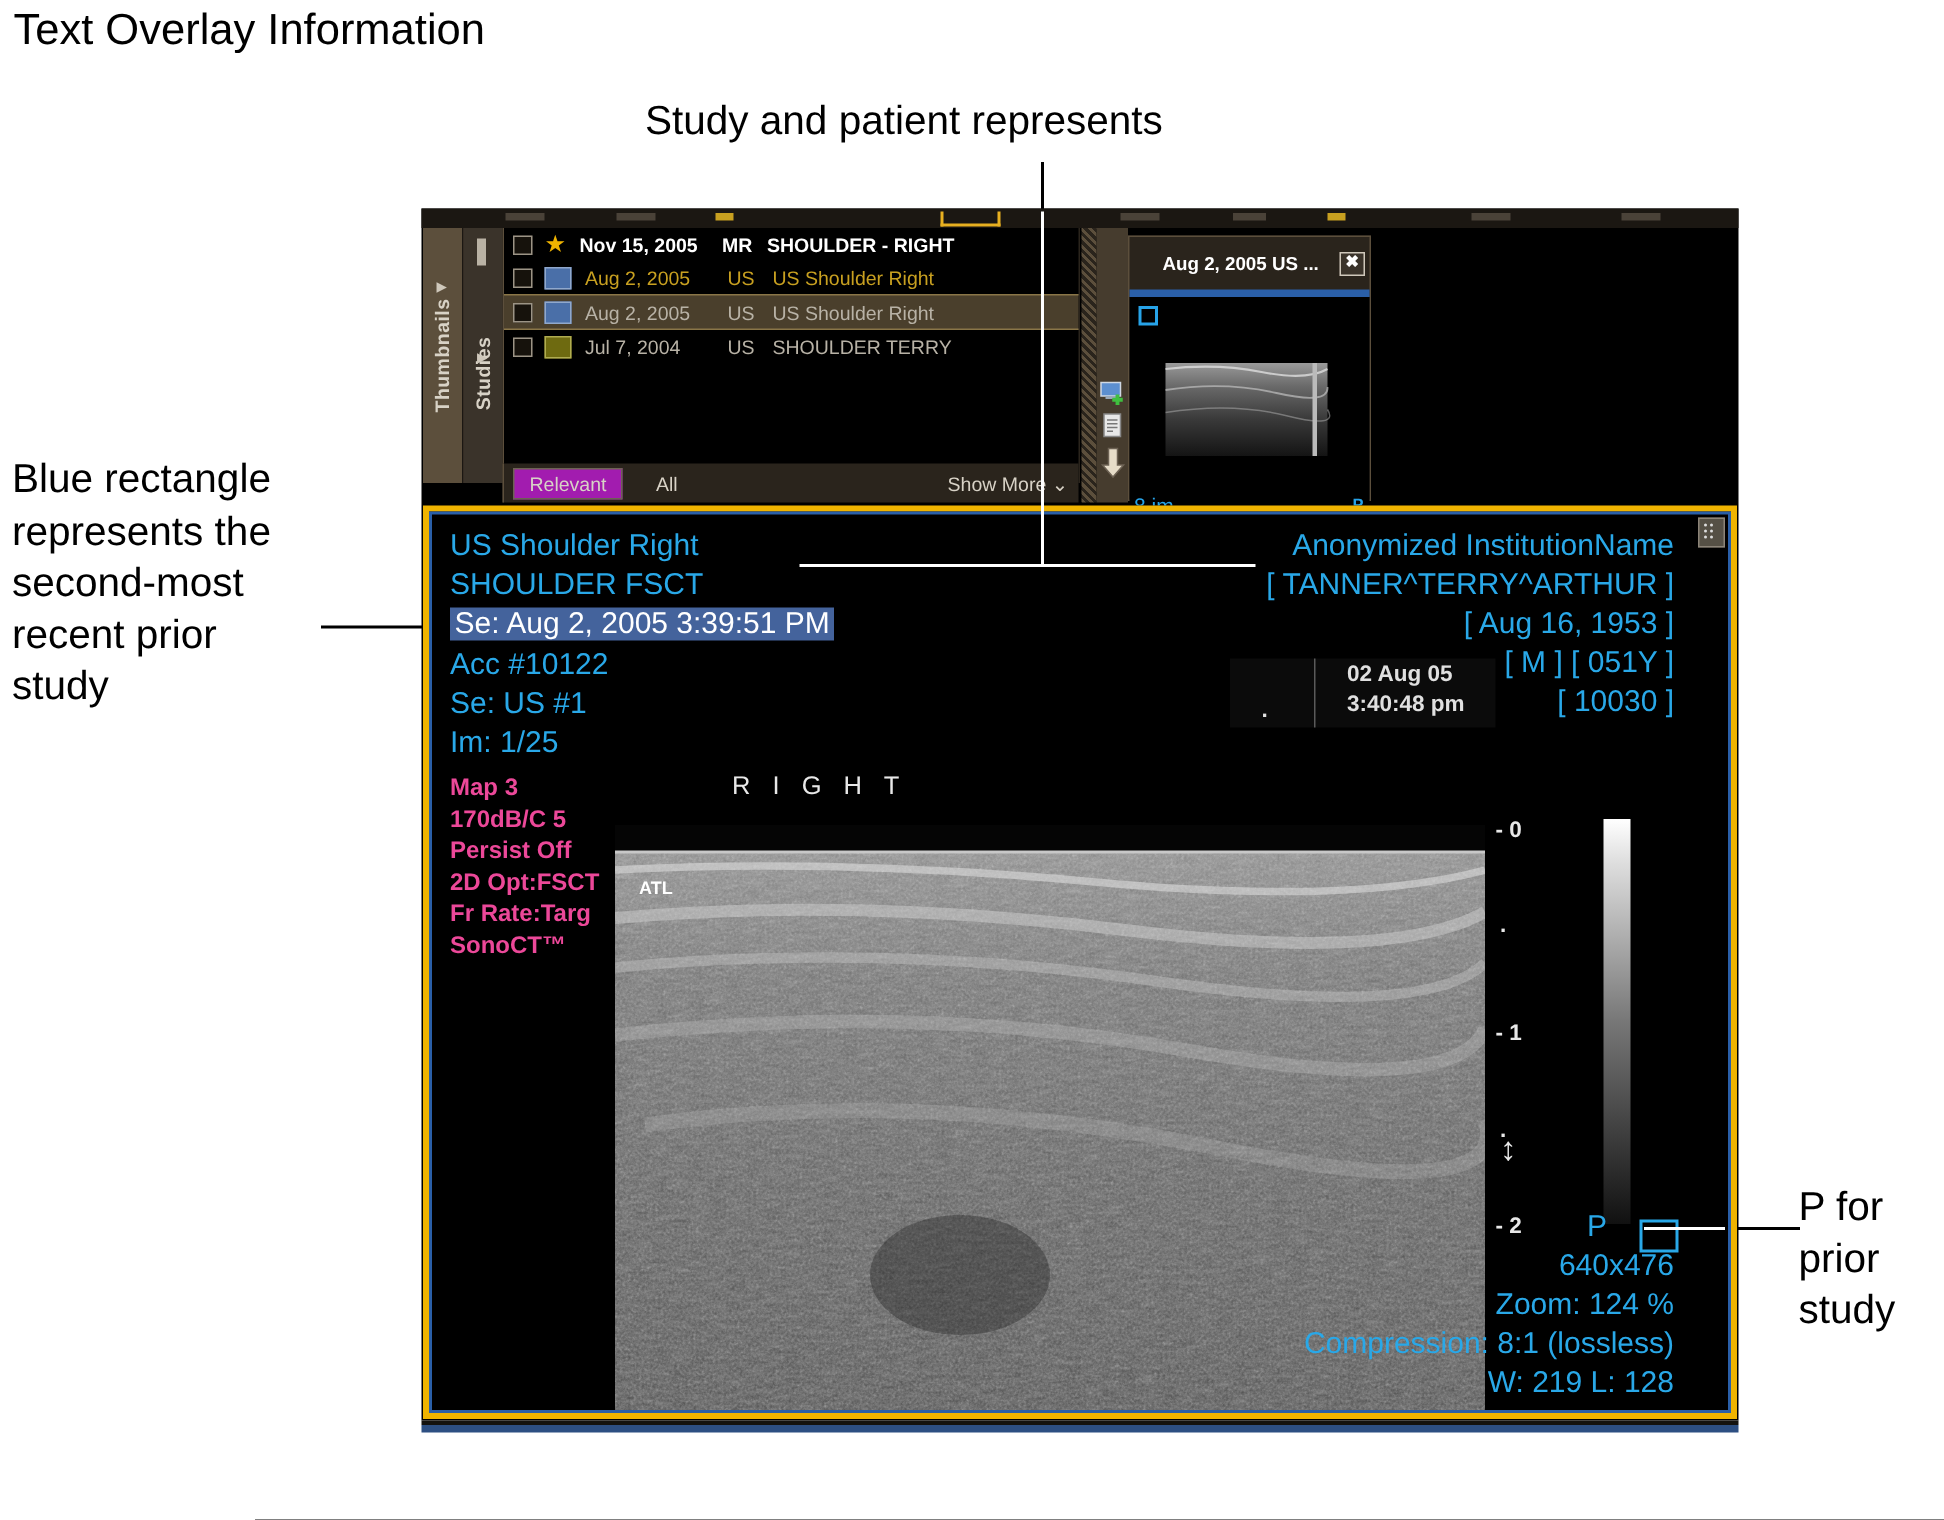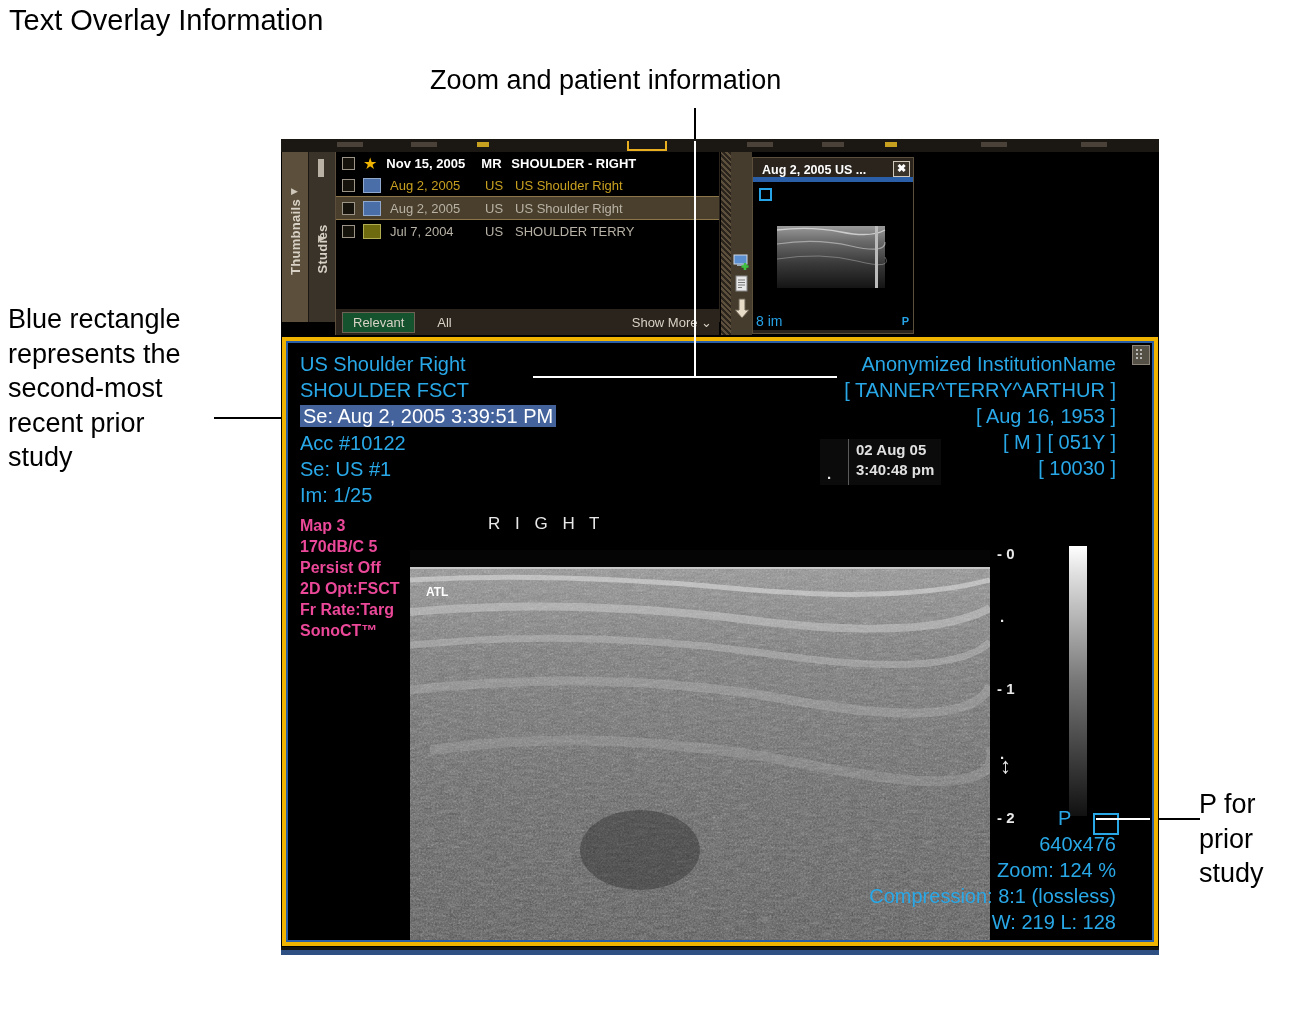--- a/index.html
+++ b/index.html
@@ -38,34 +38,34 @@
   .star{margin-left:8px;color:#f0b400;font-size:16px;line-height:13px;flex:0 0 auto;}
   .sdate{margin-left:9px;width:95px;font-size:13px;flex:0 0 auto;}
   .smod{width:30px;font-size:13px;flex:0 0 auto;}
   .sdesc{font-size:13px;}
   .b-w{color:#ffffff;font-weight:bold;}
   .b-y{color:#c8a020;}
   .b-g{color:#b8b2a6;}
 
   #studyfoot{position:absolute;left:54px;top:170px;width:383px;height:26px;background:#2a241c;
     border-left:1px solid #5c4f3c;display:flex;align-items:center;}
-  .btn-rel{margin-left:6px;padding:2px 10px;border:1px solid #6d6254;background:#14532d;
+  .btn-rel{margin-left:6px;padding:2px 10px;border:1px solid #6d6254;background:#a21caf;
     color:#d8d2c6;font-size:13px;}
   .btn-all{margin-left:22px;color:#d8d2c6;font-size:13px;}
   .showmore{margin-left:auto;margin-right:7px;color:#d8d2c6;font-size:13px;}
 
   
   #thumbpanel{position:absolute;left:440px;top:13px;width:437px;height:183px;background:#000;}
   .thumbgrip{position:absolute;left:0;top:0;width:10px;height:183px;
     background:repeating-linear-gradient(45deg,#5c4f3c 0 2px,#2a241c 2px 4px);}
   .iconcol{position:absolute;left:10px;top:0;width:21px;height:183px;background:#463c2e;}
   .icn{position:absolute;left:2px;width:18px;height:18px;}
   #thumbcard{position:absolute;left:31px;top:5px;width:160px;height:175px;background:#2a241c;
     border:1px solid #5c4f3c;}
-  .tc-title{height:19px;display:flex;align-items:flex-end;color:#fff;font-size:12.5px;font-weight:bold;padding-left:9px;}
+  .tc-title{height:35px;display:flex;align-items:center;color:#fff;font-size:12.5px;font-weight:bold;padding-left:22px;}
   .tc-close{margin-left:auto;margin-right:3px;width:15px;height:14px;border:1px solid #cfc8bb;
     background:#3a332a;color:#fff;font-size:11px;line-height:13px;text-align:center;}
   .tc-bluebar{height:5px;background:#2a5fa8;}
   .tc-body{position:relative;height:148px;background:#000;}
   .tc-chk{position:absolute;left:6px;top:6px;width:9px;height:9px;border:2px solid #27a3e8;}
   .tc-im{position:absolute;left:3px;bottom:1px;color:#27a3e8;font-size:14px;}
   .tc-p{position:absolute;right:4px;bottom:3px;color:#27a3e8;font-size:11px;font-weight:bold;}
   .tc-usimg{position:absolute;left:18px;top:22px;width:120px;height:100px;}
 
   
@@ -81,33 +81,33 @@
 
   
   #usimage{position:absolute;left:122px;top:207px;width:580px;height:620px;overflow:hidden;}
   .usscale{position:absolute;color:#e8e8e8;font-size:15px;font-weight:bold;}
   .greybar{position:absolute;width:18px;background:linear-gradient(#ffffff,#e0e0e0 10%,#777 50%,#111);}
   .atl{position:absolute;color:#fff;font-size:12px;font-weight:bold;font-family:"Liberation Sans",sans-serif;}
   .rightlbl{position:absolute;color:#e8e8e8;font-size:17px;letter-spacing:5px;}
   .updown{position:absolute;color:#e8e8e8;font-size:22px;font-weight:bold;}
   .pbox{position:absolute;width:22px;height:18px;border:2px solid #29a8e8;}
   .infobox{position:absolute;background:#0b0b0b;display:flex;}
-  .infocell{padding:1px 7px;border-left:1px solid #5a5a5a;color:#e0e0e0;font-size:15px;
+  .infocell{padding:1px 21px;border-left:1px solid #5a5a5a;color:#e0e0e0;font-size:15px;
     font-weight:bold;line-height:20px;white-space:pre-line;}
   .infocell:first-child{border-left:none;}
 
   
   .btrim{position:absolute;left:281px;width:878px;}
 </style>
 </head>
 <body>
 
 <div class="annot" style="left:9px;top:2px;font-size:29px;">Text Overlay Information</div>
 
-<div class="annot" style="left:430px;top:63px;">Zoom and patient information</div>
+<div class="annot" style="left:430px;top:63px;">Study and patient represents</div>
 
 <div class="annot" style="left:8px;top:302px;">Blue rectangle
 represents the
 second-most
 recent prior
 study</div>
 
 <div class="annot" style="left:1199px;top:787px;">P for
 prior
 study</div>

